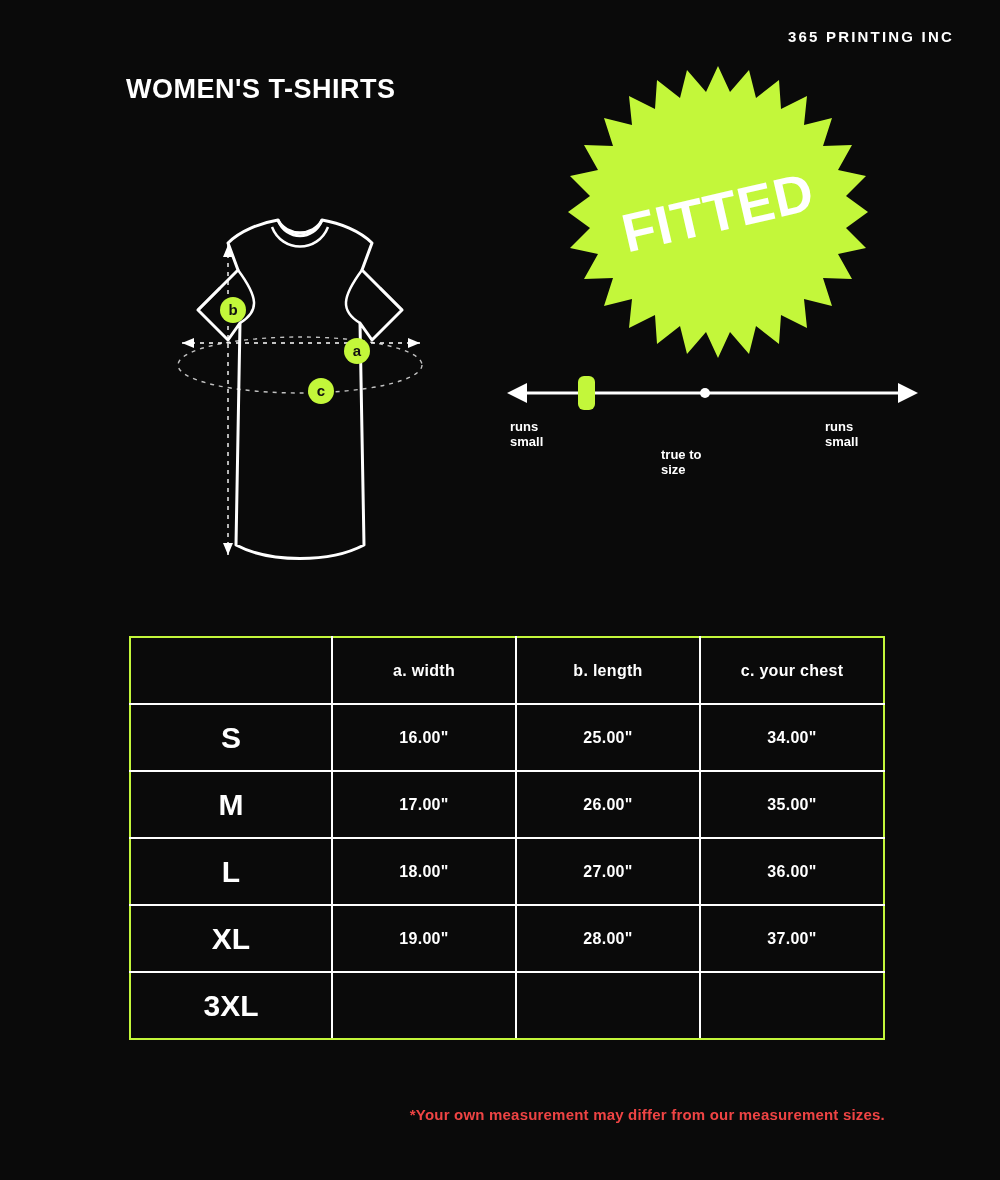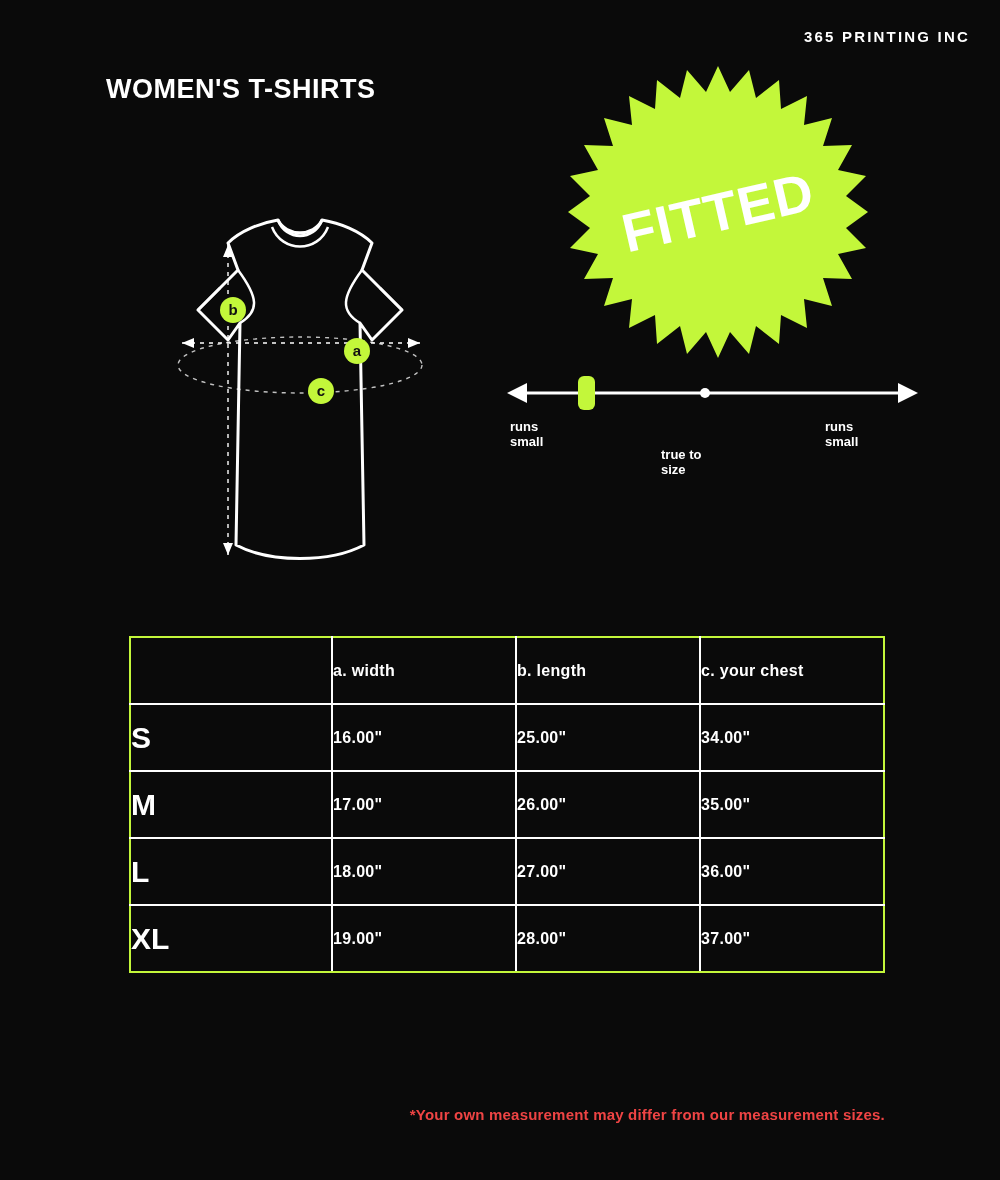--- a/index.html
+++ b/index.html
@@ -13,21 +13,21 @@
     position: relative;
     font-family: "Liberation Sans", sans-serif;
     color: #ffffff;
     overflow: hidden;
   }
 
   
   .brand {
     position: absolute;
     top: 28px;
-    right: 30px;
+    right: 46px;
     font-size: 15px;
     font-weight: bold;
     letter-spacing: 2.2px;
     color: #ffffff;
   }
 
   
   .title-block {
     position: absolute;
     left: 62px;
@@ -39,21 +39,21 @@
     letter-spacing: 2px;
     color: #c3f73a;
     line-height: 1;
     margin: 0;
   }
   .title-sub {
     font-size: 27px;
     font-weight: bold;
     letter-spacing: 0.5px;
     color: #ffffff;
-    margin: 8px 0 0 44px;
+    margin: 8px 0 0 64px;
   }
 
   
   .shirt-wrap {
     position: absolute;
     left: 120px;
     top: 215px;
     width: 360px;
     height: 370px;
   }
@@ -130,21 +130,21 @@
     width: 756px;
   }
   table.size-table {
     border-collapse: collapse;
     width: 756px;
     table-layout: fixed;
   }
   table.size-table td, table.size-table th {
     border: 2px solid #ffffff;
     height: 65px;
-    text-align: left;
+    text-align: center;
     vertical-align: middle;
     padding: 0;
   }
   table.size-table tr:first-child td,
   table.size-table tr:first-child th {
     border-top: 2px solid #c3f73a;
   }
   table.size-table tr:last-child td,
   table.size-table tr:last-child th {
     border-bottom: 2px solid #c3f73a;
@@ -287,16 +287,22 @@
         <td class="meas">18.00"</td>
         <td class="meas">27.00"</td>
         <td class="meas">36.00"</td>
       </tr>
       <tr>
         <td class="size-label">XL</td>
         <td class="meas">19.00"</td>
         <td class="meas">28.00"</td>
         <td class="meas">37.00"</td>
       </tr>
+      <tr>
+        <td class="size-label">3XL</td>
+        <td class="meas"></td>
+        <td class="meas"></td>
+        <td class="meas"></td>
+      </tr>
     </tbody>
   </table>
   <div class="footnote">*Your own measurement may differ from our measurement sizes.</div>
 </div>
 
 </body></html>

